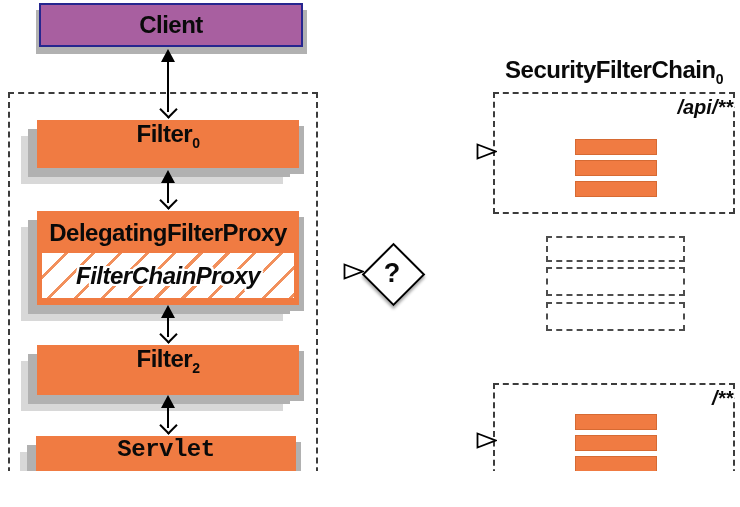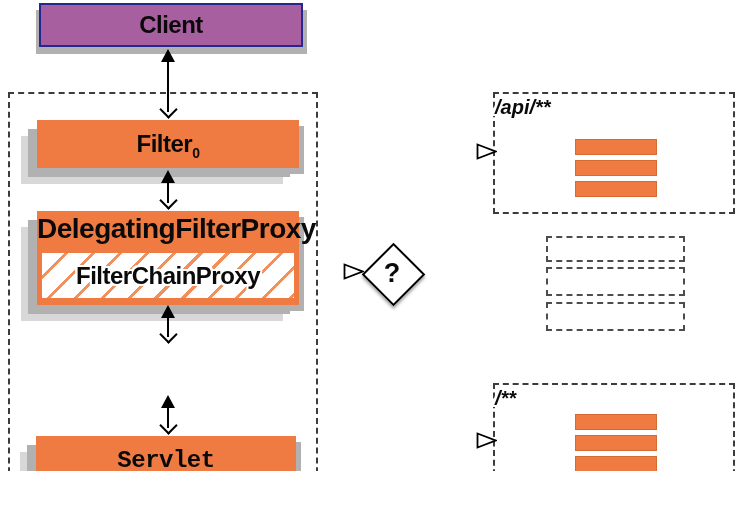--- a/index.html
+++ b/index.html
@@ -26,31 +26,31 @@
     box-shadow:4px 7px 0 var(--shadow),-3px 7px 0 var(--shadow);
   }
 
   
   .fc-label{left:8px;top:66px;font-size:24px;font-weight:bold;letter-spacing:-0.5px;}
   .fc-container{left:8px;top:92px;width:310px;height:411px;border:2px dashed var(--dash);box-sizing:border-box;}
 
   
   .obox{
     left:37px;width:262px;background:var(--orange);box-sizing:border-box;
-    display:flex;align-items:center;justify-content:center;
+    display:flex;justify-content:center;
     box-shadow:5px 6px 0 var(--shadow),-9px 9px 0 var(--shadow),-16px 16px 0 var(--shadow-light);
   }
   .filter0{top:120px;height:48px;}
   .dfp{top:211px;height:94px;display:block;text-align:center;}
-  .dfp .dfp-title{margin-top:2px;font-weight:bold;font-size:28px;letter-spacing:-0.5px;}
+  .dfp .dfp-title{margin-top:8px;font-weight:bold;font-size:24px;letter-spacing:-0.5px;}
   .fcp-inner{
     position:absolute;left:3px;right:3px;bottom:5px;height:49px;box-sizing:border-box;
     background:repeating-linear-gradient(135deg,rgba(0,0,0,0) 0 16px,var(--hatch) 16px 19px),#fff;
     border:2px solid var(--orange);
-    display:flex;align-items:center;justify-content:center;
+    display:flex;align-items:center;justify-content:center;font-style:italic;
   }
   .filter2{top:345px;height:50px;}
   .servlet{left:36px;top:436px;width:260px;height:49px;font-family:Liberation Mono, monospace;}
 
   
   .varrow{position:absolute;left:158px;width:20px;}
   .varrow .line{position:absolute;left:9px;top:8px;bottom:7px;width:2px;background:#000;}
   .varrow .head-solid{position:absolute;top:0;left:3px;width:0;height:0;
     border-left:7px solid transparent;border-right:7px solid transparent;border-bottom:13px solid #000;}
   .varrow .head-open{position:absolute;bottom:3px;left:4px;width:11px;height:11px;
@@ -62,21 +62,21 @@
   .diamond{left:371px;top:252px;width:41px;height:41px;background:#fff;border:2px solid #000;
     transform:rotate(45deg);box-shadow:2px 2px 3px rgba(0,0,0,.35);}
   .qmark{left:366px;top:250px;width:52px;height:46px;display:flex;align-items:center;justify-content:center;
     font-size:27px;font-weight:bold;}
 
   
   .sfc-title{width:242px;left:493px;text-align:center;font-size:24px;font-weight:bold;letter-spacing:-0.5px;white-space:nowrap;}
   .t0{top:56px;} .tn{top:347px;}
   .sfc-box{left:493px;width:242px;border:2px dashed var(--dash);box-sizing:border-box;}
   .b0{top:92px;height:122px;} .bn{top:383px;height:121px;}
-  .pattern{position:absolute;top:2px;left:0;right:0;text-align:left;
+  .pattern{position:absolute;top:2px;left:0;right:0;text-align:right;
     font-size:20px;font-weight:bold;font-style:italic;}
   .bars{position:absolute;left:80px;width:82px;display:flex;flex-direction:column;gap:5px;}
   .bars0{top:45px;} .barsn{top:29px;}
   .filter-bar{height:16px;background:var(--orange);border:1px solid var(--bar-border);box-sizing:border-box;}
 
   .rarrow{position:absolute;width:21px;height:17px;}
   .ra-q{left:343px;top:263px;} .ra-0{left:476px;top:143px;} .ra-n{left:476px;top:432px;}
 
   .ellipsis-box{left:546px;width:139px;border:2px dashed #4d4d4d;box-sizing:border-box;}
   .e1{top:236px;height:26px;} .e2{top:267px;height:29px;} .e3{top:302px;height:29px;}
@@ -114,38 +114,42 @@
       <span class="boxlabel halo">FilterChainProxy</span>
     </div>
   </div>
 
   <div class="varrow a3">
     <span class="head-solid"></span>
     <span class="line"></span>
     <span class="head-open"></span>
   </div>
 
+  <div class="abs obox filter2">
+    <span class="boxlabel"><span>Filter</span><sub>2</sub></span>
+  </div>
 
   <div class="varrow a4">
     <span class="head-solid"></span>
     <span class="line"></span>
     <span class="head-open"></span>
   </div>
 
   <div class="abs obox servlet">
     <span class="boxlabel">Servlet</span>
   </div>
 
   <svg class="rarrow ra-q" viewBox="0 0 21 17">
     <polygon points="1.5,1.5 19.5,8.5 1.5,15.5" fill="#ffffff" stroke="#000000" stroke-width="1.8"></polygon>
   </svg>
 
   <div class="abs diamond"></div>
   <div class="abs qmark">?</div>
 
+  <div class="abs sfc-title t0 halo"><span>SecurityFilterChain</span><sub>0</sub></div>
   <div class="abs sfc-box b0">
     <div class="pattern halo">/api/**</div>
     <div class="bars bars0">
         <div class="filter-bar"></div>
         <div class="filter-bar"></div>
         <div class="filter-bar"></div>
       </div>
   </div>
   <svg class="rarrow ra-0" viewBox="0 0 21 17">
     <polygon points="1.5,1.5 19.5,8.5 1.5,15.5" fill="#ffffff" stroke="#000000" stroke-width="1.8"></polygon>

